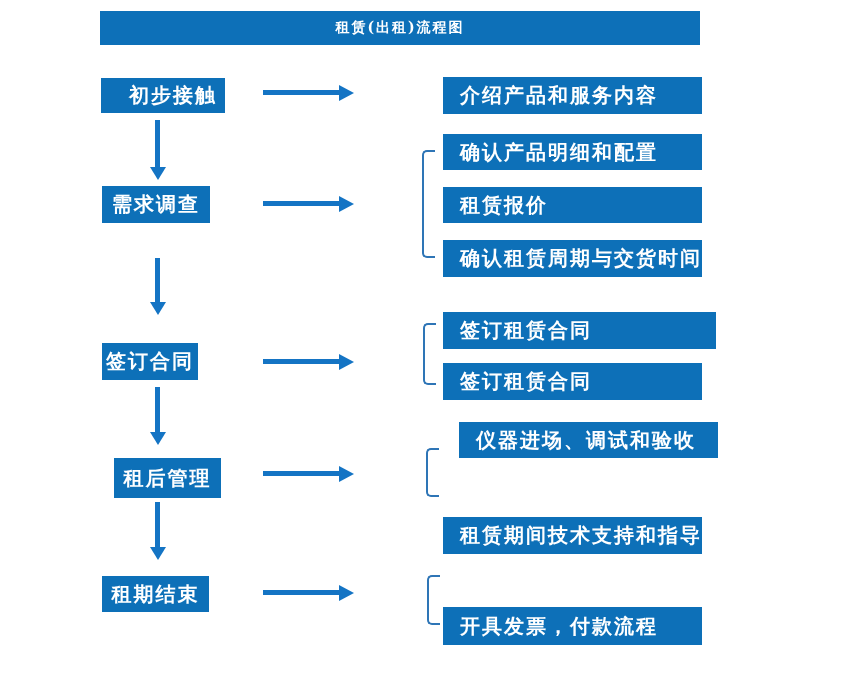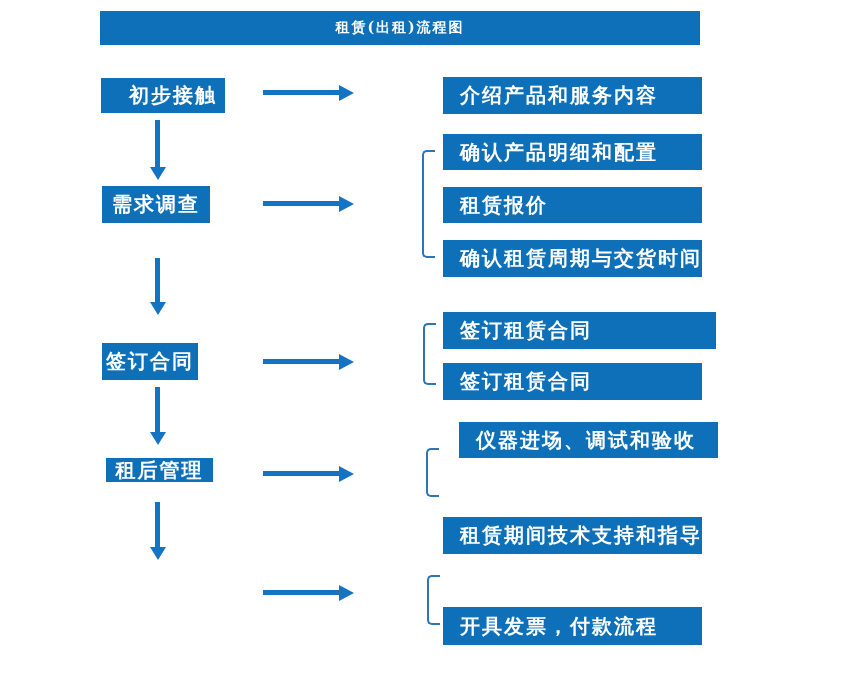--- a/index.html
+++ b/index.html
@@ -82,21 +82,22 @@
 </head>
 <body>
 
 <div class="canvas">
 
   <div class="box title-bar" style="left:100px; top:11px; width:600px; height:34px;">租赁(出租)流程图</div>
 
   <div class="box stage" style="left:101px; top:78px;  width:124px; height:35px;padding-left:20px;">初步接触</div>
   <div class="box stage" style="left:102px; top:186px; width:108px; height:37px;">需求调查</div>
   <div class="box stage" style="left:102px; top:343px; width:96px; height:37px;">签订合同</div>
-  <div class="box stage" style="left:106px; top:458px; width:107px; height:24px;">租后管理</div>
+  <div class="box stage" style="left:114px; top:458px; width:107px; height:40px;">租后管理</div>
+  <div class="box stage" style="left:102px; top:576px; width:107px; height:36px;">租期结束</div>
 
   <div class="v-arrow" style="left:155px; top:120px; height:47px;"></div>
   <div class="v-arrow" style="left:155px; top:258px; height:44px;"></div>
   <div class="v-arrow" style="left:155px; top:387px; height:45px;"></div>
   <div class="v-arrow" style="left:155px; top:502px; height:45px;"></div>
 
   <div class="h-arrow" style="left:263px; top:90px;  width:76px;"></div>
   <div class="h-arrow" style="left:263px; top:201px; width:76px;"></div>
   <div class="h-arrow" style="left:263px; top:359px; width:76px;"></div>
   <div class="h-arrow" style="left:263px; top:471px; width:76px;"></div>

